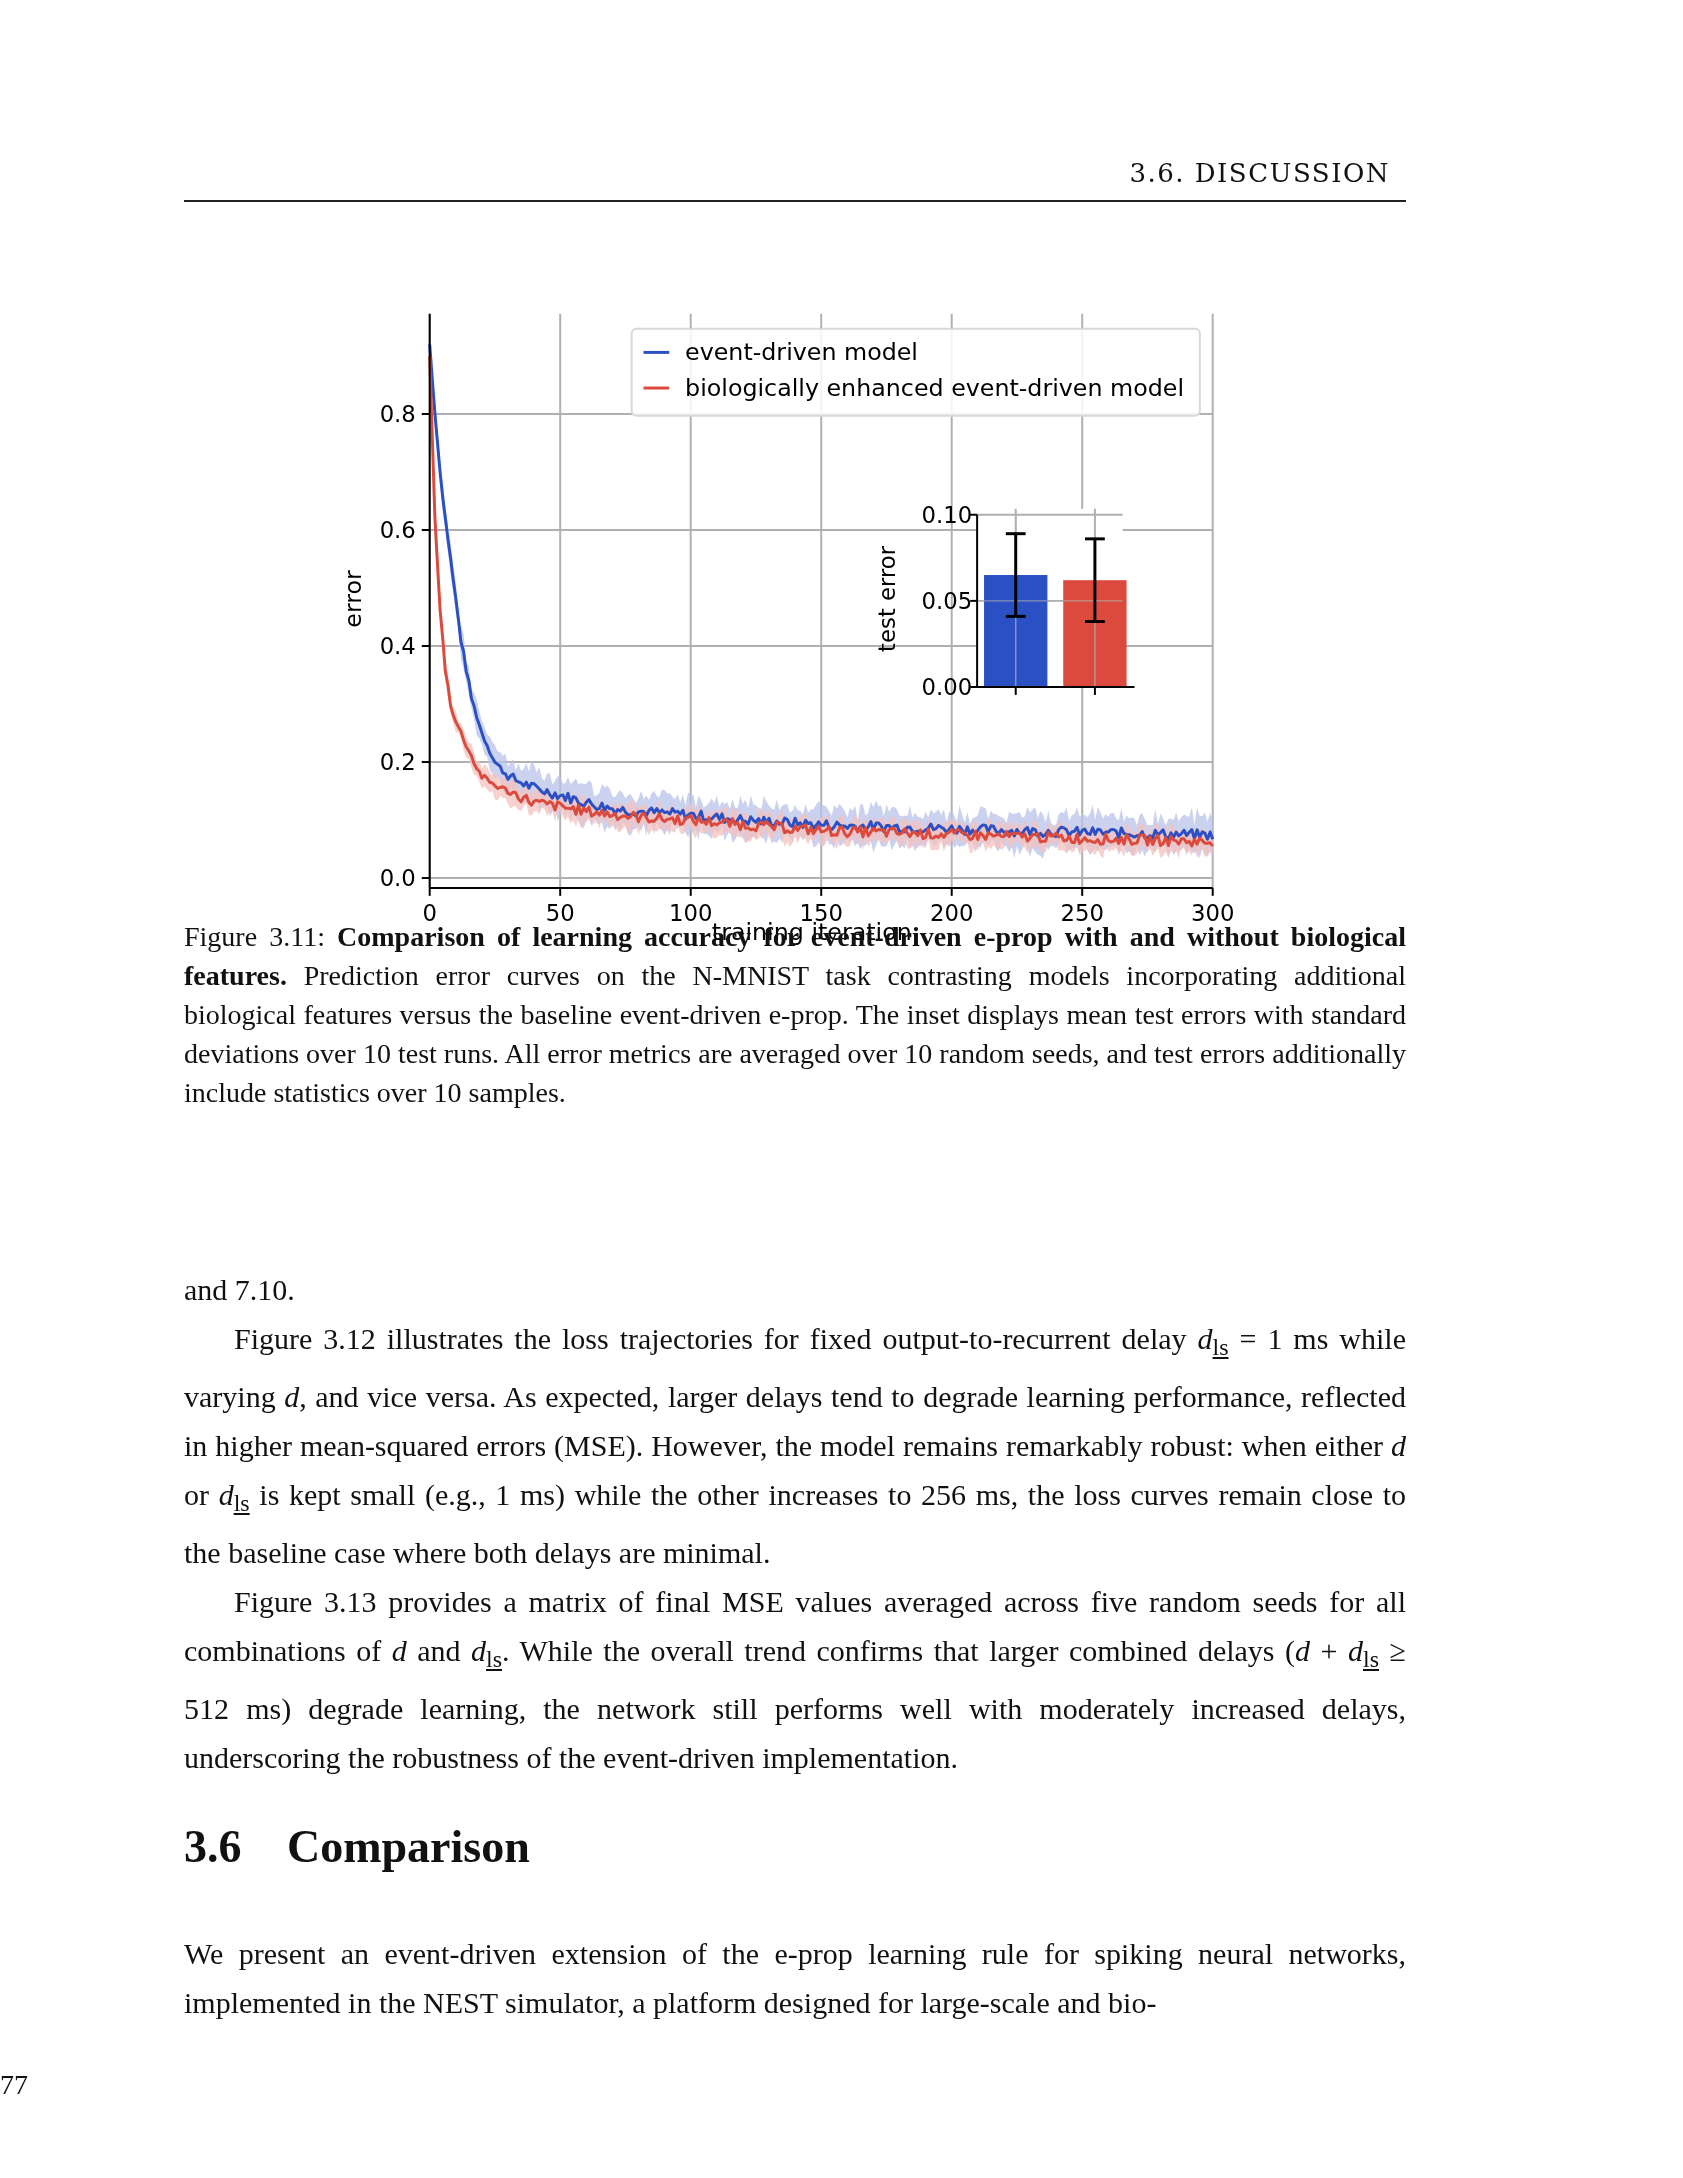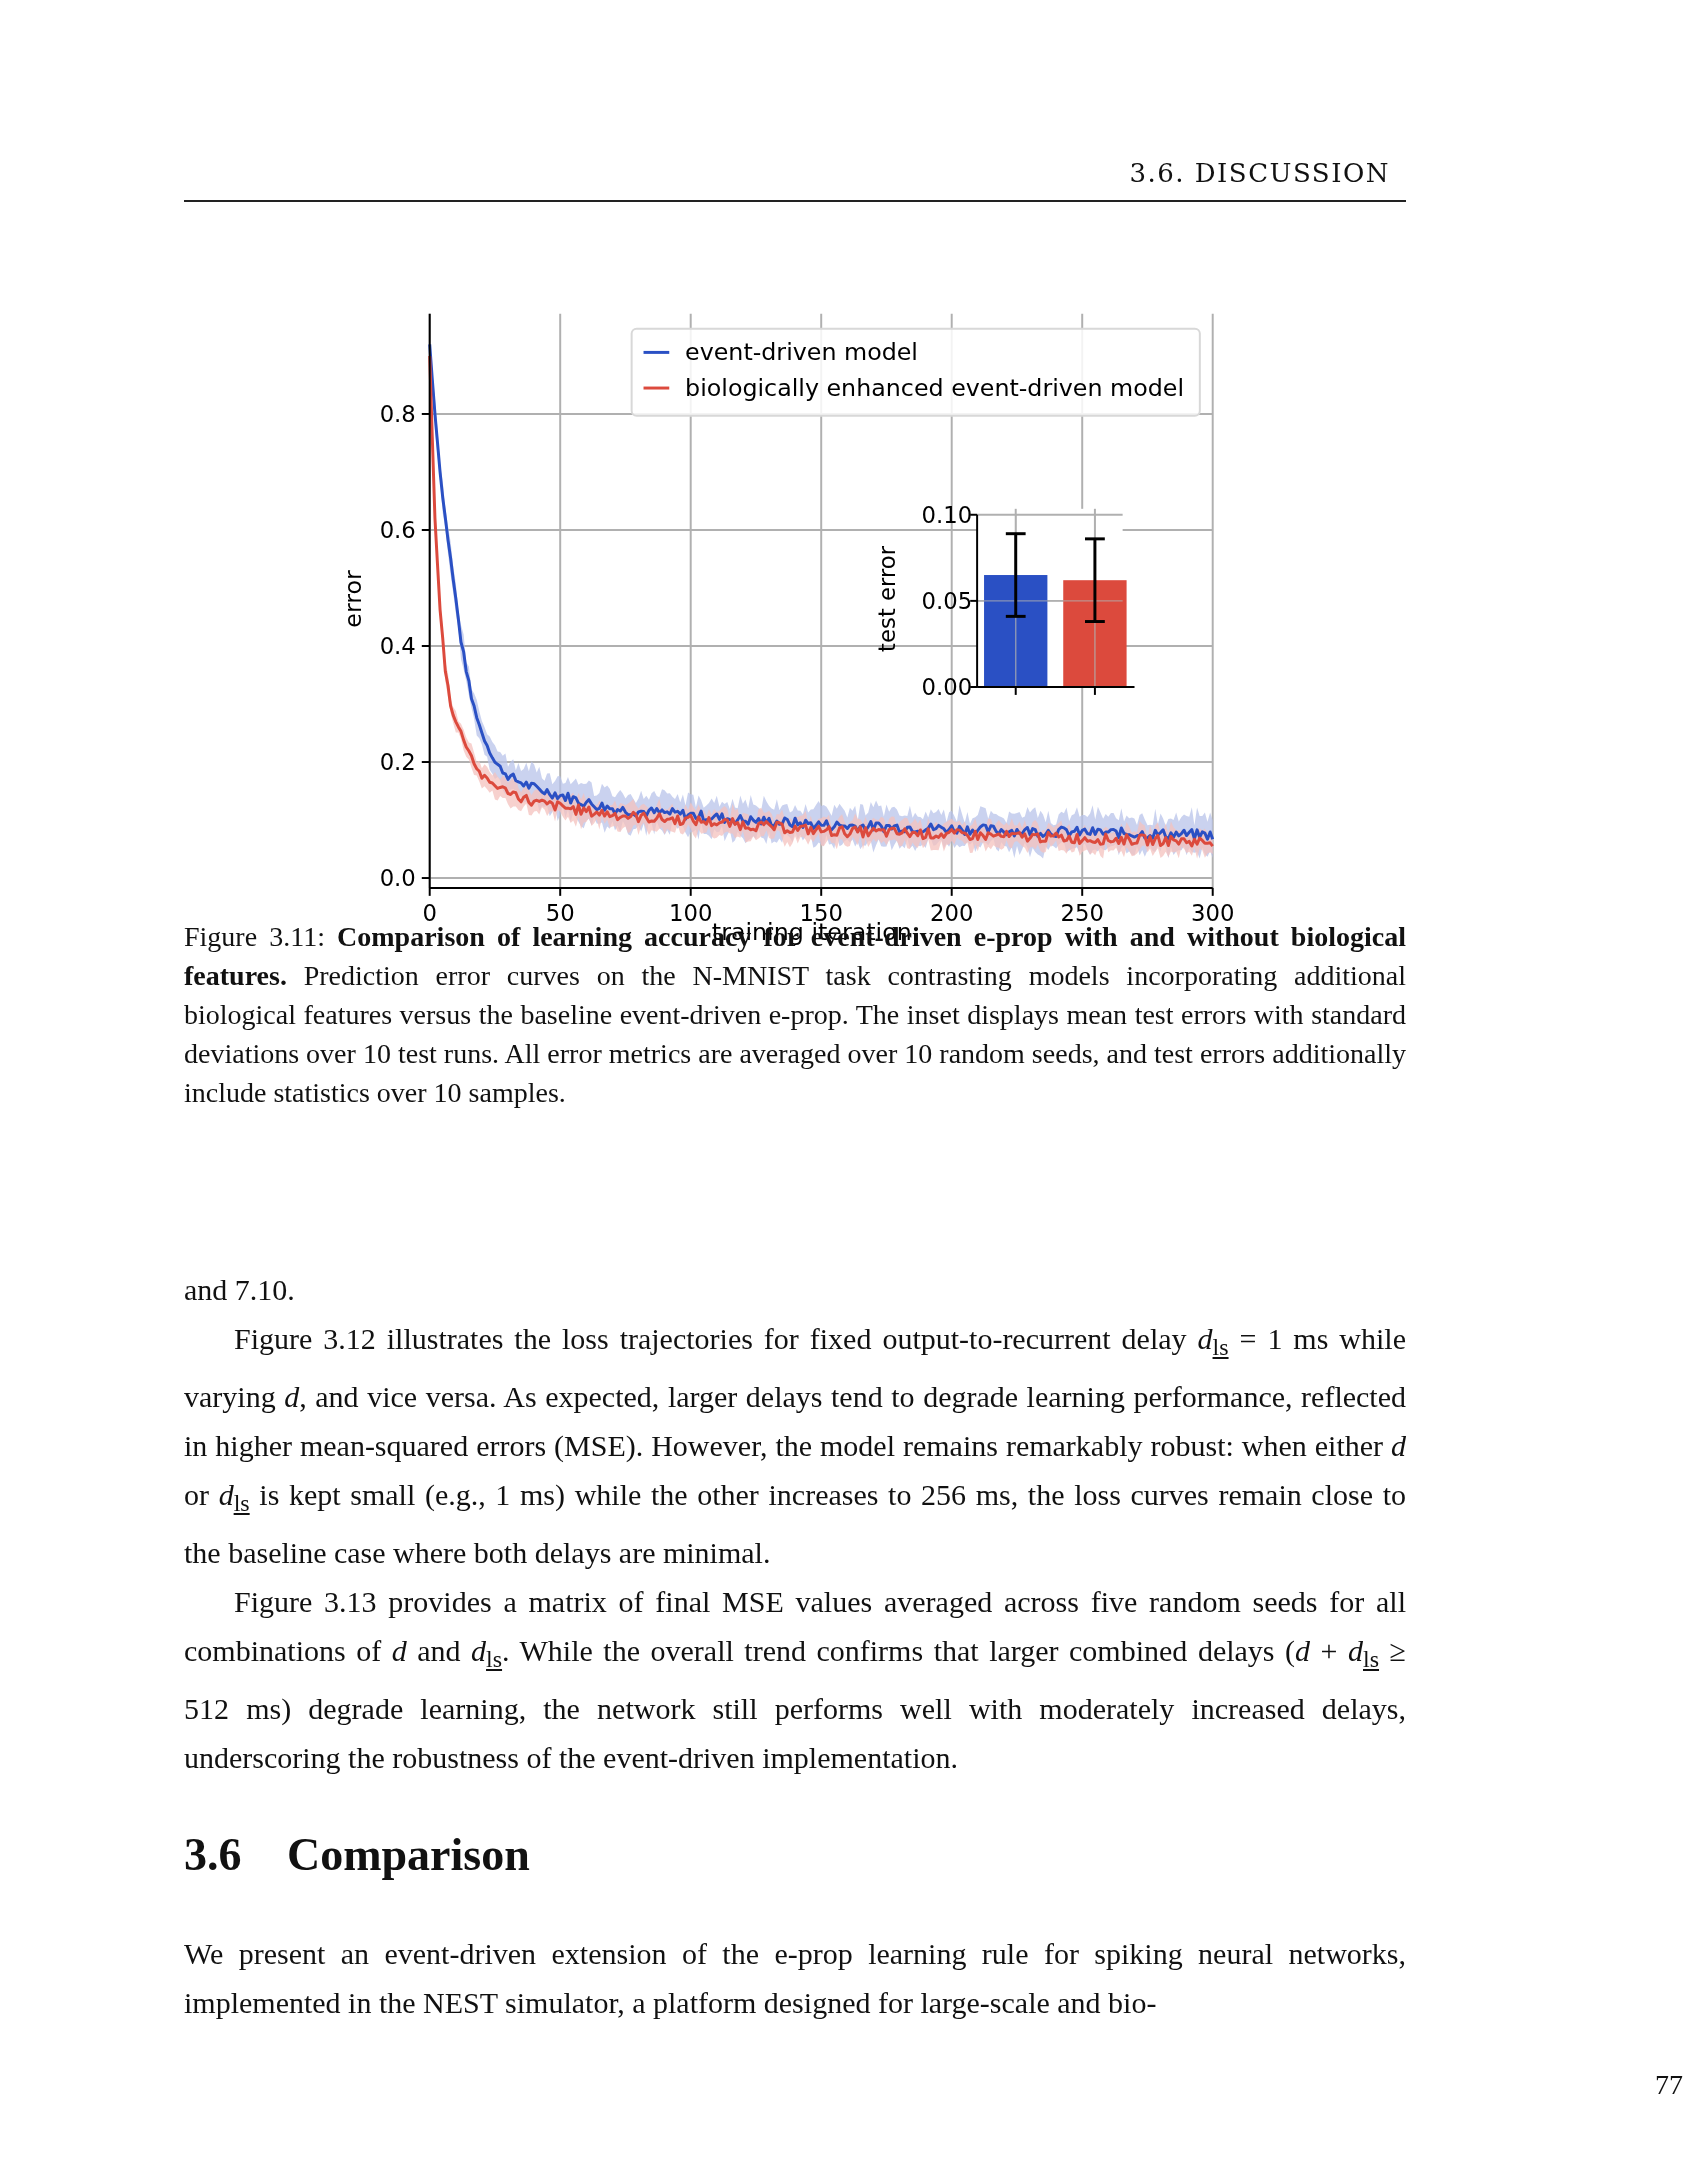--- a/index.html
+++ b/index.html
@@ -13,22 +13,22 @@
              text-align:justify; font-family:"Liberation Serif", serif; }
   .caption b { font-weight:bold; }
   .body-text { position:absolute; left:184px; width:1222px; font-size:30px; line-height:49px;
                text-align:justify; font-family:"Liberation Serif", serif; }
   .body-text p { margin:0; }
   .indent { text-indent:50px; }
   .sub { font-size:24px; vertical-align:-6px; font-style:normal;text-decoration:underline; }
   .it { font-style:italic; }
   .section-heading { position:absolute; left:184px; top:1820px; font-size:46px; font-weight:bold;
                      font-family:"Liberation Serif", serif; margin:0; }
-  .section-heading .num { display:inline-block; width:103px;margin-top:8px; }
-  .page-number { position:absolute; left:0; width:1683px; top:2069px; text-align:right; font-size:28px;
+  .section-heading .num { display:inline-block; width:103px; }
+  .page-number { position:absolute; left:0; width:1683px; top:2069px; text-align:left; font-size:28px;
                  font-family:"Liberation Serif", serif; }
   svg text { font-family:"DejaVu Sans", sans-serif; }
 </style>
 </head>
 <body>
 
 <div class="running-head">3.6. DISCUSSION</div>
 <div class="head-rule"></div>
 
 <svg id="figure" width="1683" height="980" viewBox="0 0 1700 990">

